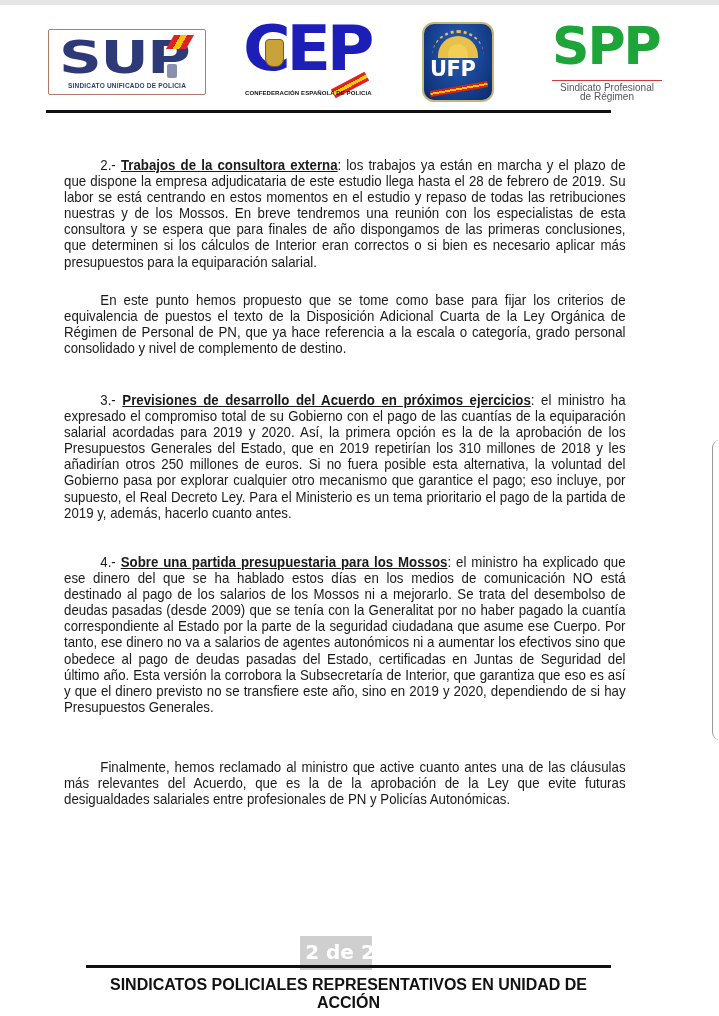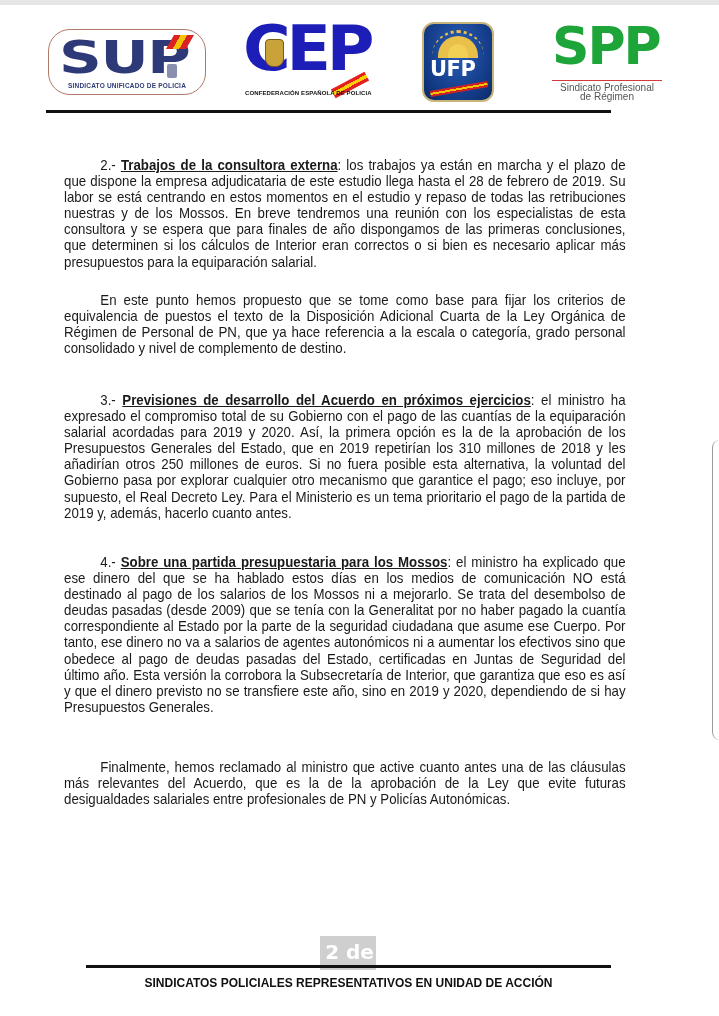--- a/index.html
+++ b/index.html
@@ -5,21 +5,21 @@
   html, body { margin: 0; padding: 0; }
   body {
     width: 719px; height: 1016px; background: #ffffff; position: relative; overflow: hidden;
     font-family: "Liberation Sans", sans-serif; color: #1a1a1a;
   }
   .topbar { position: absolute; left: 0; top: 0; width: 719px; height: 5px; background: #e6e6e6; }
 
   
   .logo { position: absolute; }
   .sup {
-    left: 48px; top: 29px; width: 158px; height: 66px; border: 1.5px solid #b07a66; border-radius: 22px;
+    left: 48px; top: 29px; width: 158px; height: 66px; border: 1.5px solid #b07a66; border-radius: 2px;
     box-sizing: border-box; background: #fff;
   }
   .sup .letters {
     position: absolute; left: 10px; top: 2px; font-family: "DejaVu Sans", sans-serif; font-weight: bold;
     font-size: 44px; color: #2e3a78; letter-spacing: -1px; transform: scaleX(1.35); transform-origin: left top;
   }
   .sup .flag { position: absolute; left: 121px; top: 5px; width: 20px; height: 14px;
     background: linear-gradient(90deg, #d22 0 33%, #f5c400 33% 66%, #d22 66%); transform: skewX(-30deg); }
   .sup .crest { position: absolute; left: 118px; top: 34px; width: 10px; height: 14px; background: #8a8fb0; border-radius: 2px; }
   .sup .caption {
@@ -59,24 +59,24 @@
   
   .para {
     position: absolute; left: 64px; width: 588px; font-size: 13.9px; line-height: 16.1px; text-align: justify;
     font-family: "Liberation Sans", sans-serif; color: #1a1a1a; transform: scaleX(0.955); transform-origin: left top;
   }
   .para .indent { display: inline-block; width: 38px; }
   .para .heading { font-weight: bold; text-decoration: underline; }
   .para .num { font-weight: normal; }
 
   
-  .page-badge { position: absolute; left: 320px; top: 936px; width: 56px; height: 34px; background: #cfcfcf; }
+  .page-badge { position: absolute; left: 300px; top: 936px; width: 56px; height: 34px; background: #cfcfcf; padding-left: 16px; }
   .page-badge span { position: absolute; left: 0; top: 4px; width: 80px; text-align: center; color: #fff; font-size: 20px; font-weight: bold; font-family: "DejaVu Sans", sans-serif; }
   .footer-rule { position: absolute; left: 86px; top: 965px; width: 525px; height: 3px; background: #111; }
-  .footer-text { position: absolute; left: 86px; top: 976px; width: 525px; text-align: center; font-size: 12px; font-weight: bold; color: #111; font-family: "Liberation Sans", sans-serif; }
+  .footer-text { position: absolute; left: 86px; top: 976px; width: 525px; text-align: center; font-size: 16px; font-weight: bold; color: #111; font-family: "Liberation Sans", sans-serif; }
 
   
   .edge { position: absolute; left: 712px; top: 440px; width: 10px; height: 300px; border-left: 1.2px solid #9a9a9a; border-radius: 8px 0 0 8px; }
 </style>
 </head>
 <body>
 
 <div class="topbar"></div>
 
 <div class="logo sup">

